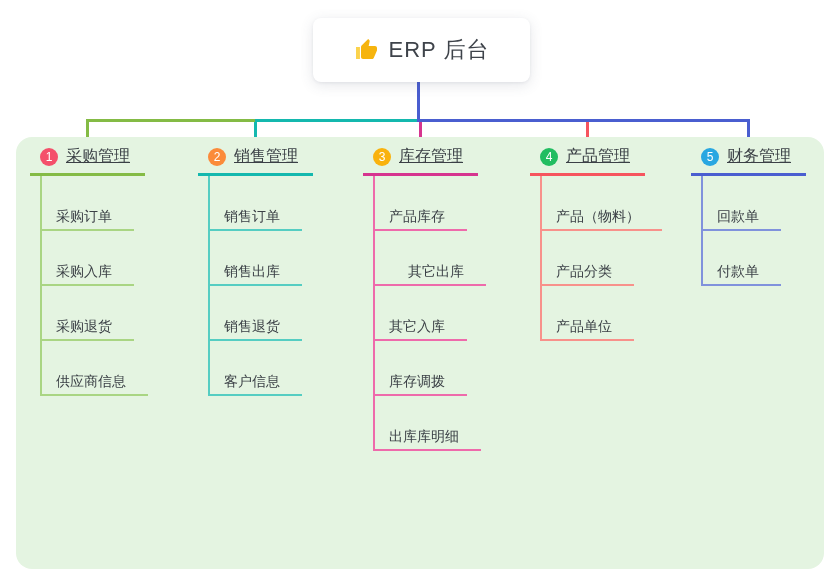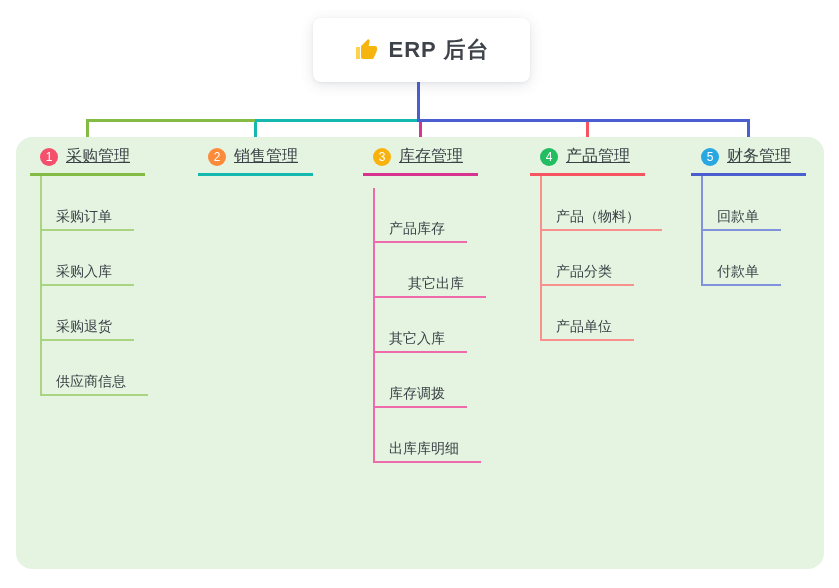--- a/index.html
+++ b/index.html
@@ -6,21 +6,21 @@
   body{font-family:"Liberation Sans","DejaVu Sans",sans-serif;}
   #canvas{position:relative;width:839px;height:588px;background:#ffffff;overflow:hidden;}
 
   
   .root-node{
     position:absolute;left:313px;top:18px;width:217px;height:64px;
     background:#ffffff;border-radius:8px;
     box-shadow:0 3px 14px rgba(70,80,100,0.14), 0 1px 3px rgba(70,80,100,0.08);
     display:flex;align-items:center;justify-content:center;gap:11px;
   }
-  .root-label{font-size:22px;color:#3e434a;font-weight:700;letter-spacing:1px;}
+  .root-label{font-size:22px;color:#3e434a;font-weight:400;letter-spacing:1px;}
   .root-icon{width:24px;height:24px;flex:0 0 auto;}
 
   
   .panel{
     position:absolute;left:16px;top:137px;width:808px;height:432px;
     border-radius:16px;
   }
 
   
   .line{position:absolute;}
@@ -82,28 +82,34 @@
         <div class="child" style="border-bottom-color: rgb(169, 213, 131);">采购入库</div>
         <div class="child" style="border-bottom-color: rgb(169, 213, 131);">采购退货</div>
         <div class="child" style="border-bottom-color: rgb(169, 213, 131);">供应商信息</div>
       </div>
     </div>
     <div class="branch" style="left: 198px;">
       <div class="branch-header" style="border-bottom-color: rgb(20, 184, 174);">
         <span class="badge" style="background: rgb(251, 139, 58);">2</span>
         <span class="branch-label">销售管理</span>
       </div>
+      <div class="children" style="border-left-color: rgb(85, 205, 194);">
+        <div class="child" style="border-bottom-color: rgb(85, 205, 194);">销售订单</div>
+        <div class="child" style="border-bottom-color: rgb(85, 205, 194);">销售出库</div>
+        <div class="child" style="border-bottom-color: rgb(85, 205, 194);">销售退货</div>
+        <div class="child" style="border-bottom-color: rgb(85, 205, 194);">客户信息</div>
+      </div>
     </div>
     <div class="branch" style="left: 363px;">
       <div class="branch-header" style="border-bottom-color: rgb(214, 52, 143);">
         <span class="badge" style="background: rgb(249, 178, 13);">3</span>
         <span class="branch-label">库存管理</span>
       </div>
       <div class="children" style="border-left-color: rgb(238, 106, 171);">
-        <div class="child" style="border-bottom-color: rgb(238, 106, 171); margin-top: 12px;">产品库存</div>
+        <div class="child" style="border-bottom-color: rgb(238, 106, 171);">产品库存</div>
         <div class="child" style="border-bottom-color: rgb(238, 106, 171); padding-left: 33px;">其它出库</div>
         <div class="child" style="border-bottom-color: rgb(238, 106, 171);">其它入库</div>
         <div class="child" style="border-bottom-color: rgb(238, 106, 171);">库存调拨</div>
         <div class="child" style="border-bottom-color: rgb(238, 106, 171);">出库库明细</div>
       </div>
     </div>
     <div class="branch" style="left: 530px;">
       <div class="branch-header" style="border-bottom-color: rgb(246, 84, 94);">
         <span class="badge" style="background: rgb(34, 189, 97);">4</span>
         <span class="branch-label">产品管理</span>

